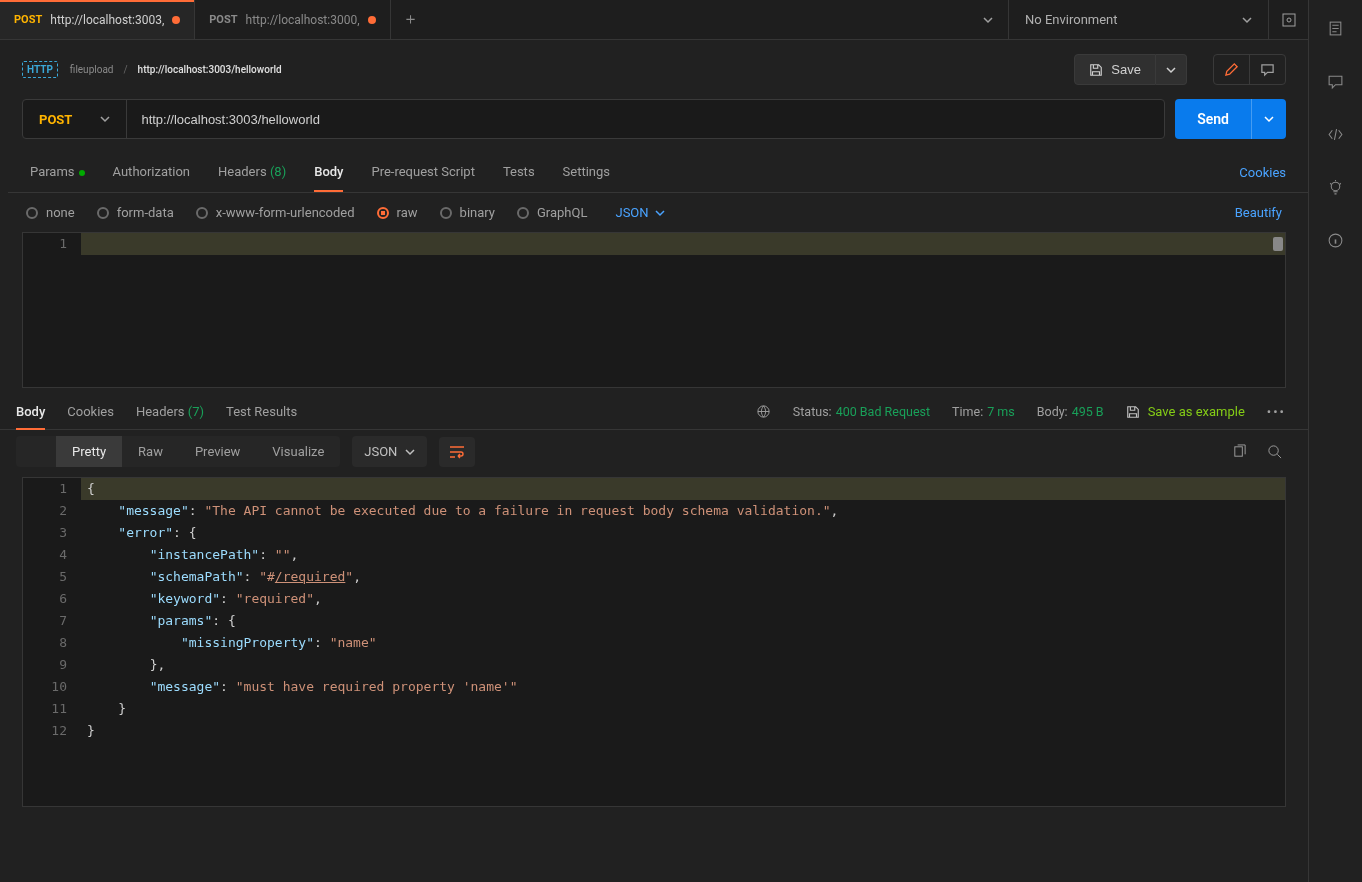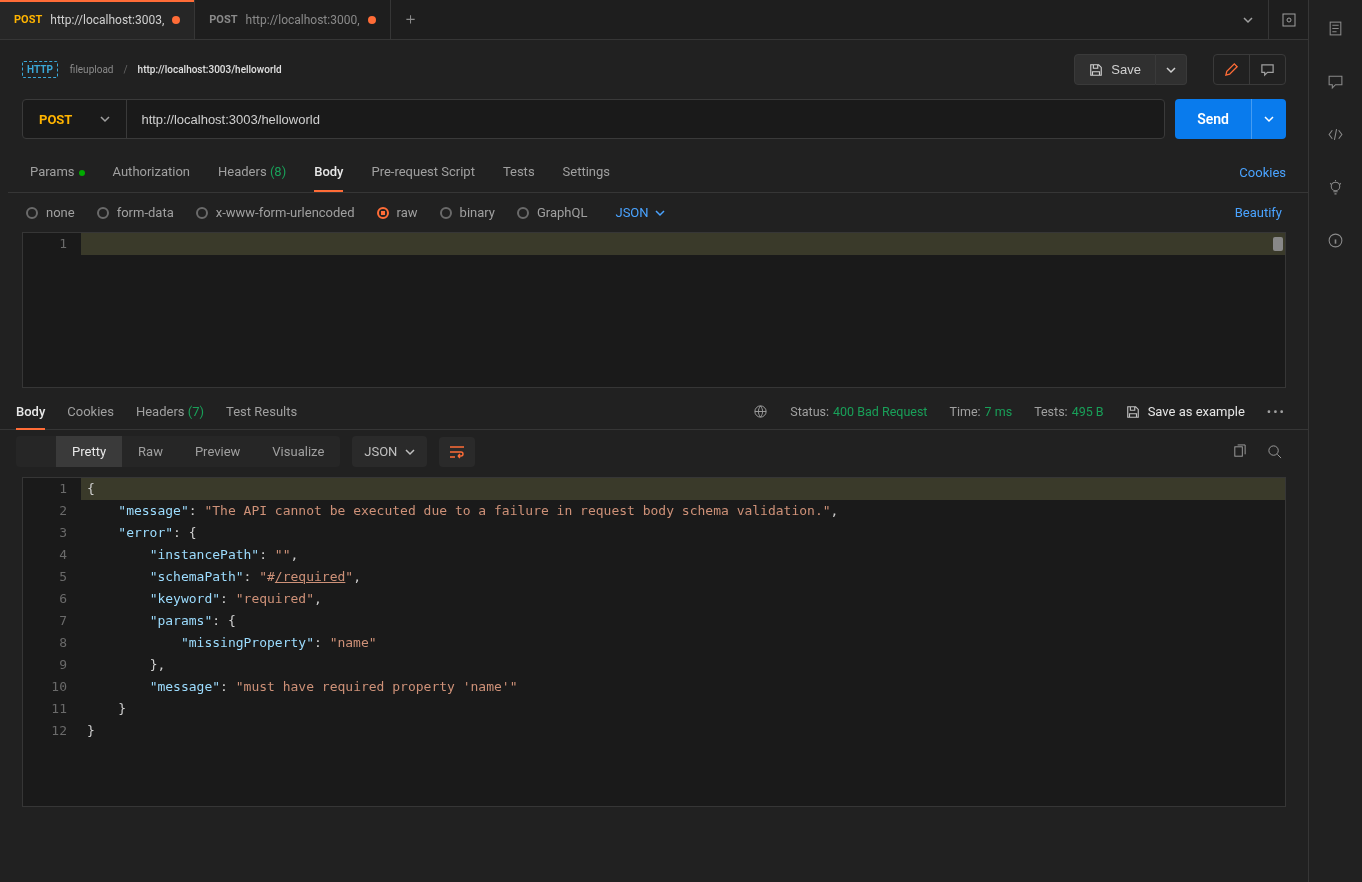--- a/index.html
+++ b/index.html
@@ -238,21 +238,21 @@
   padding: 16px 22px 10px 16px;
   gap: 22px;
 }
 .resp-tab { cursor:pointer; color:#a0a0a0; position:relative; }
 .resp-tab.active { color:#e8e8e8; font-weight:500; }
 .resp-tab.active::after { content:""; position:absolute; left:0; right:0; bottom:-11px; height:2px; background:#ff6c37; }
 .resp-tab .count { color:#19a059; }
 .resp-spacer { flex:1; }
 .resp-meta { color:#a0a0a0; font-size:12.5px; display:flex; gap:4px; align-items:center; }
 .resp-meta .val { color:#19a059; }
-.save-example { display:flex; align-items:center; gap:8px; cursor:pointer; color:#e5e5e5; font-size:13px; }
+.save-example { display:flex; align-items:center; gap:8px; cursor:pointer; color:#84cc16; font-size:13px; }
 .more-dots { cursor:pointer; color:#a0a0a0; letter-spacing:2px; }
 
 
 .resp-toolbar {
   display:flex;
   align-items:center;
   padding: 6px 16px;
   gap: 0;
   border-top: 1px solid #363636;
 }
@@ -288,20 +288,26 @@
       <span class="dot"></span>
     </div>
     <div class="tab">
       <span class="method">POST</span>
       <span class="tab-url">http://localhost:3000,</span>
       <span class="dot"></span>
     </div>
     <div class="tab-add">＋</div>
     <div class="tabs-spacer"></div>
     <div class="tab-chevron">
+      <svg class="chev" viewBox="0 0 10 10">
+          <path d="M1 3 L5 7 L9 3" stroke="#a0a0a0" stroke-width="1.5" fill="none"></path>
+        </svg>
+    </div>
+    <div class="env-selector">
+      <span>No Environment</span>
       <svg class="chev" viewBox="0 0 10 10">
           <path d="M1 3 L5 7 L9 3" stroke="#a0a0a0" stroke-width="1.5" fill="none"></path>
         </svg>
     </div>
     <div class="env-icon-btn">
       <svg width="16" height="16" viewBox="0 0 16 16">
           <rect x="2" y="2" width="12" height="12" stroke="#a0a0a0" fill="none"></rect>
           <circle cx="8" cy="8" r="2" stroke="#a0a0a0" fill="none"></circle>
         </svg>
     </div>
@@ -437,21 +443,21 @@
     </span>
     <div class="resp-meta">
       <span>Status:</span>
       <span class="val">400 Bad Request</span>
     </div>
     <div class="resp-meta">
       <span>Time:</span>
       <span class="val">7 ms</span>
     </div>
     <div class="resp-meta">
-      <span>Tests:</span>
+      <span>Body:</span>
       <span class="val">495 B</span>
     </div>
     <div class="save-example">
       <svg width="14" height="14" viewBox="0 0 16 16">
           <path d="M2 2h9l3 3v9H2z M5 2v4h5V2 M4 10h8v4H4z" stroke="#c0c0c0" fill="none" stroke-width="1.3"></path>
         </svg>
       <span>Save as example</span>
     </div>
     <div class="more-dots">•••</div>
   </div>

